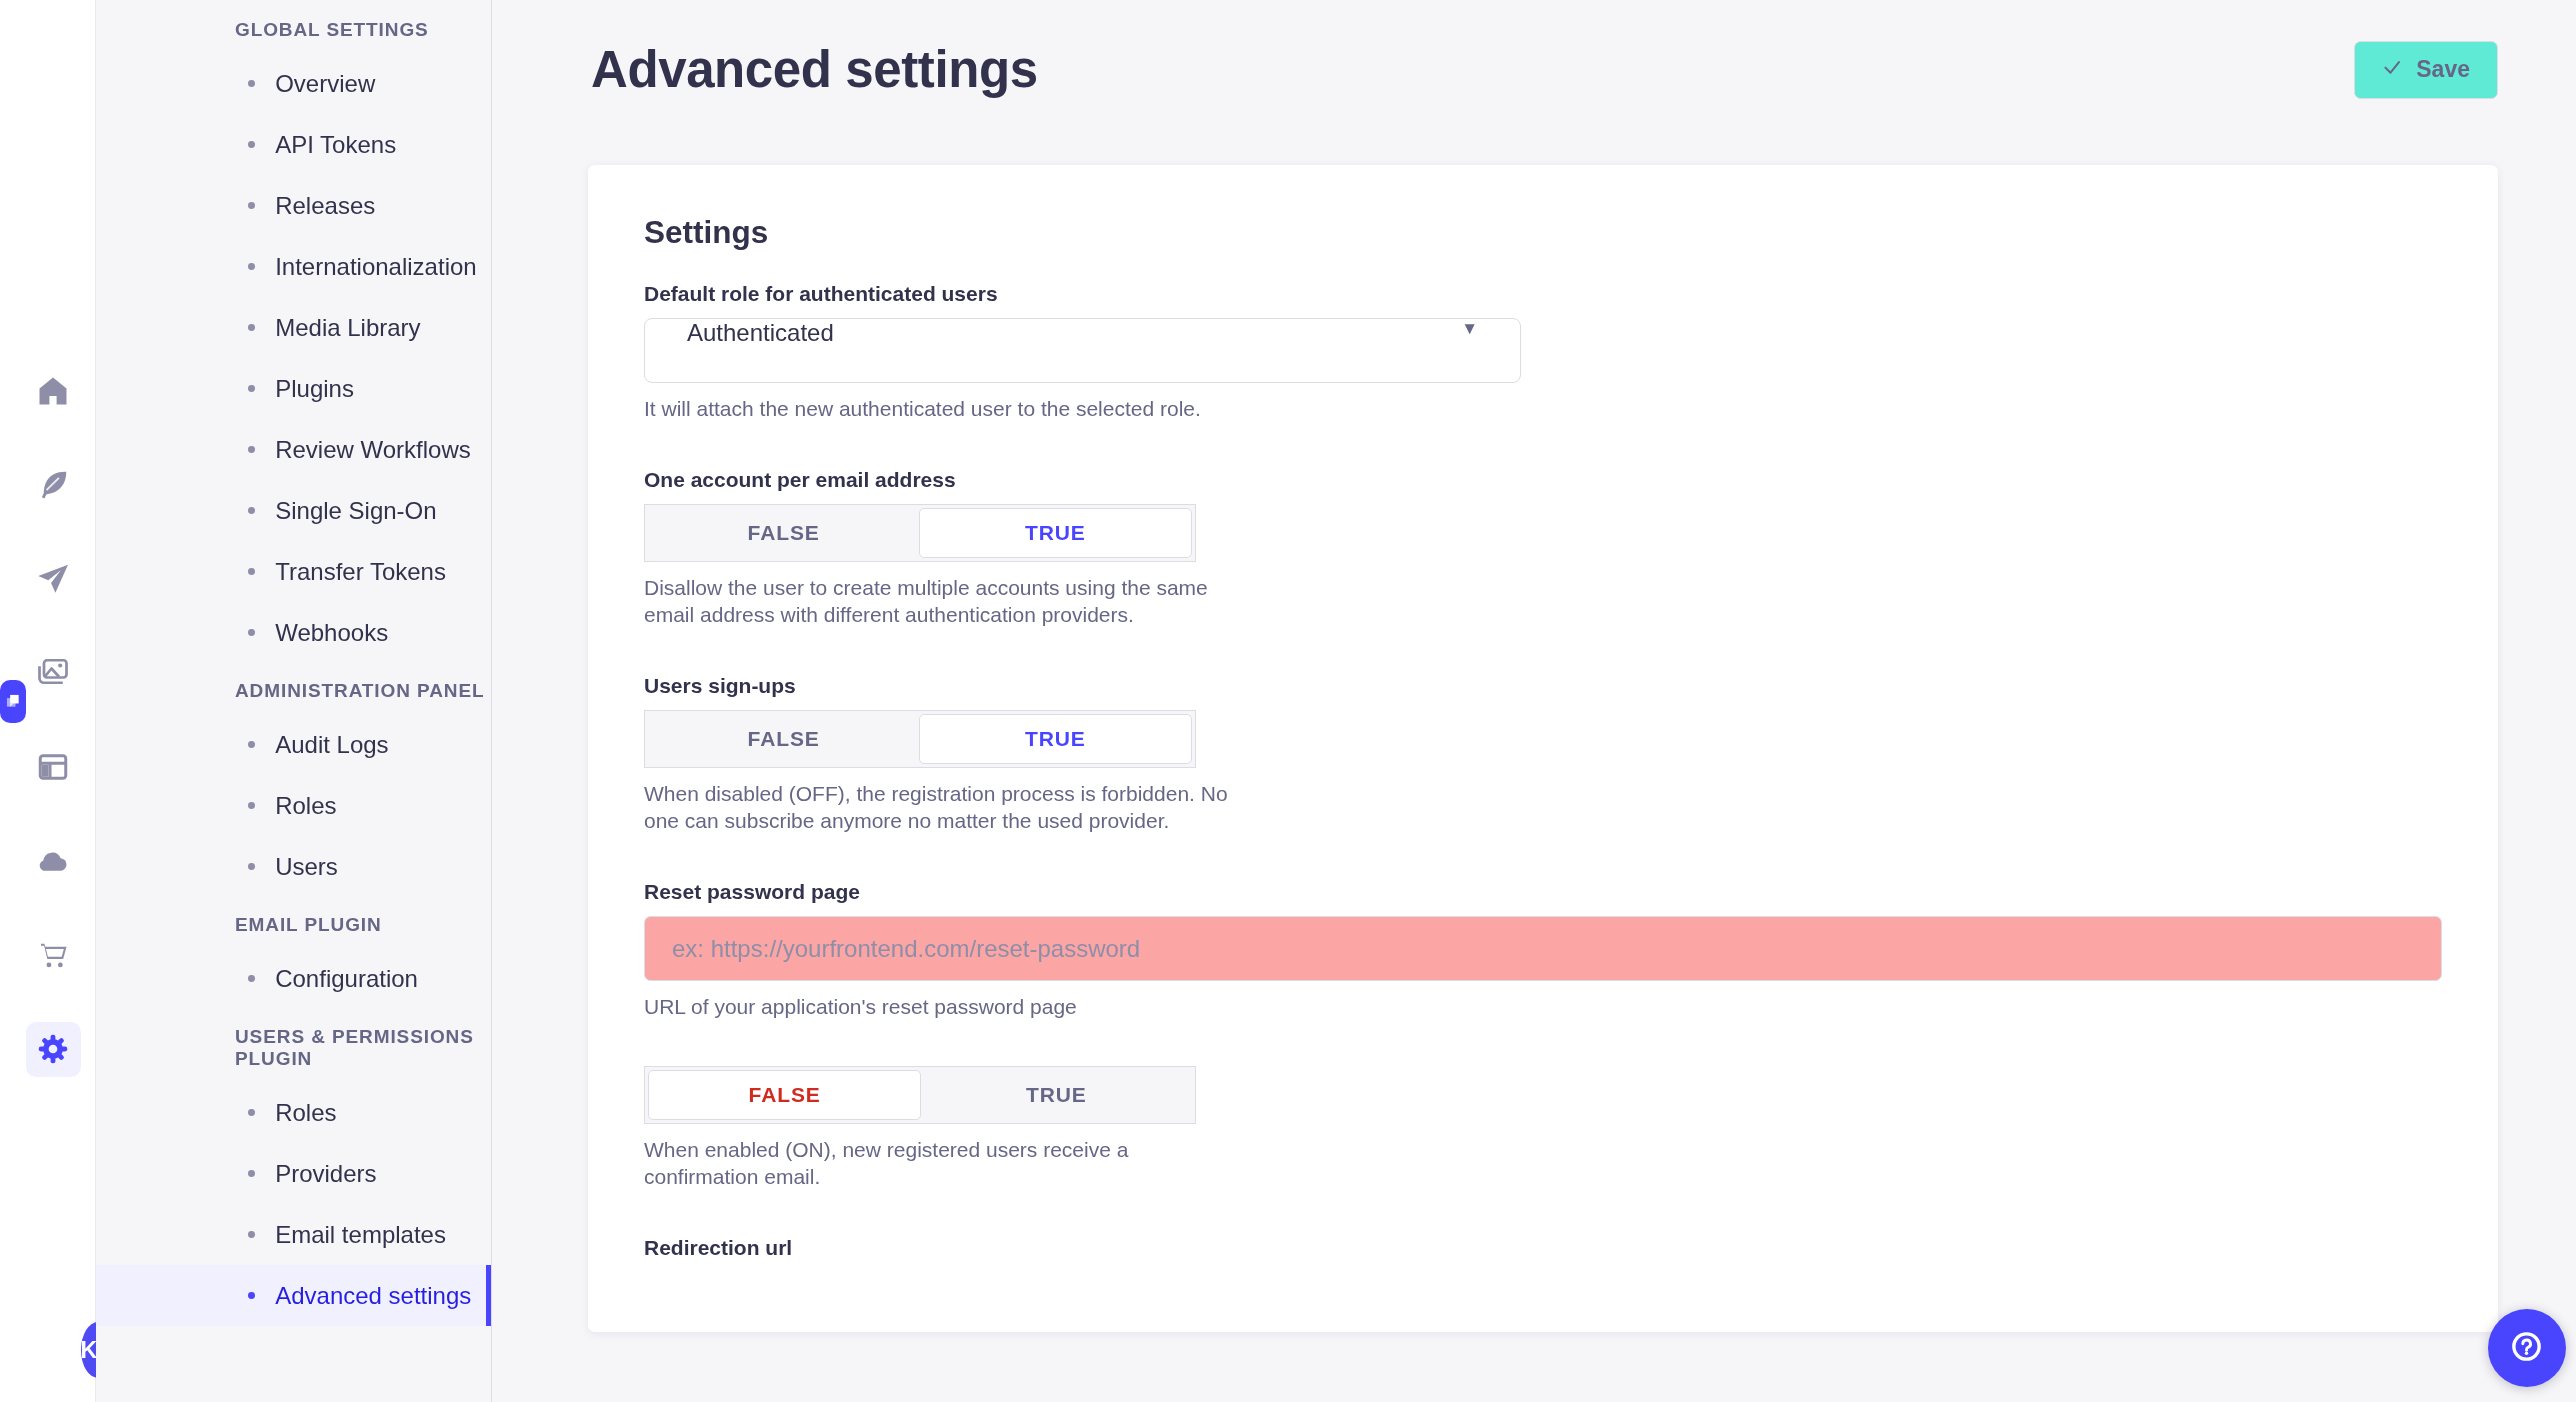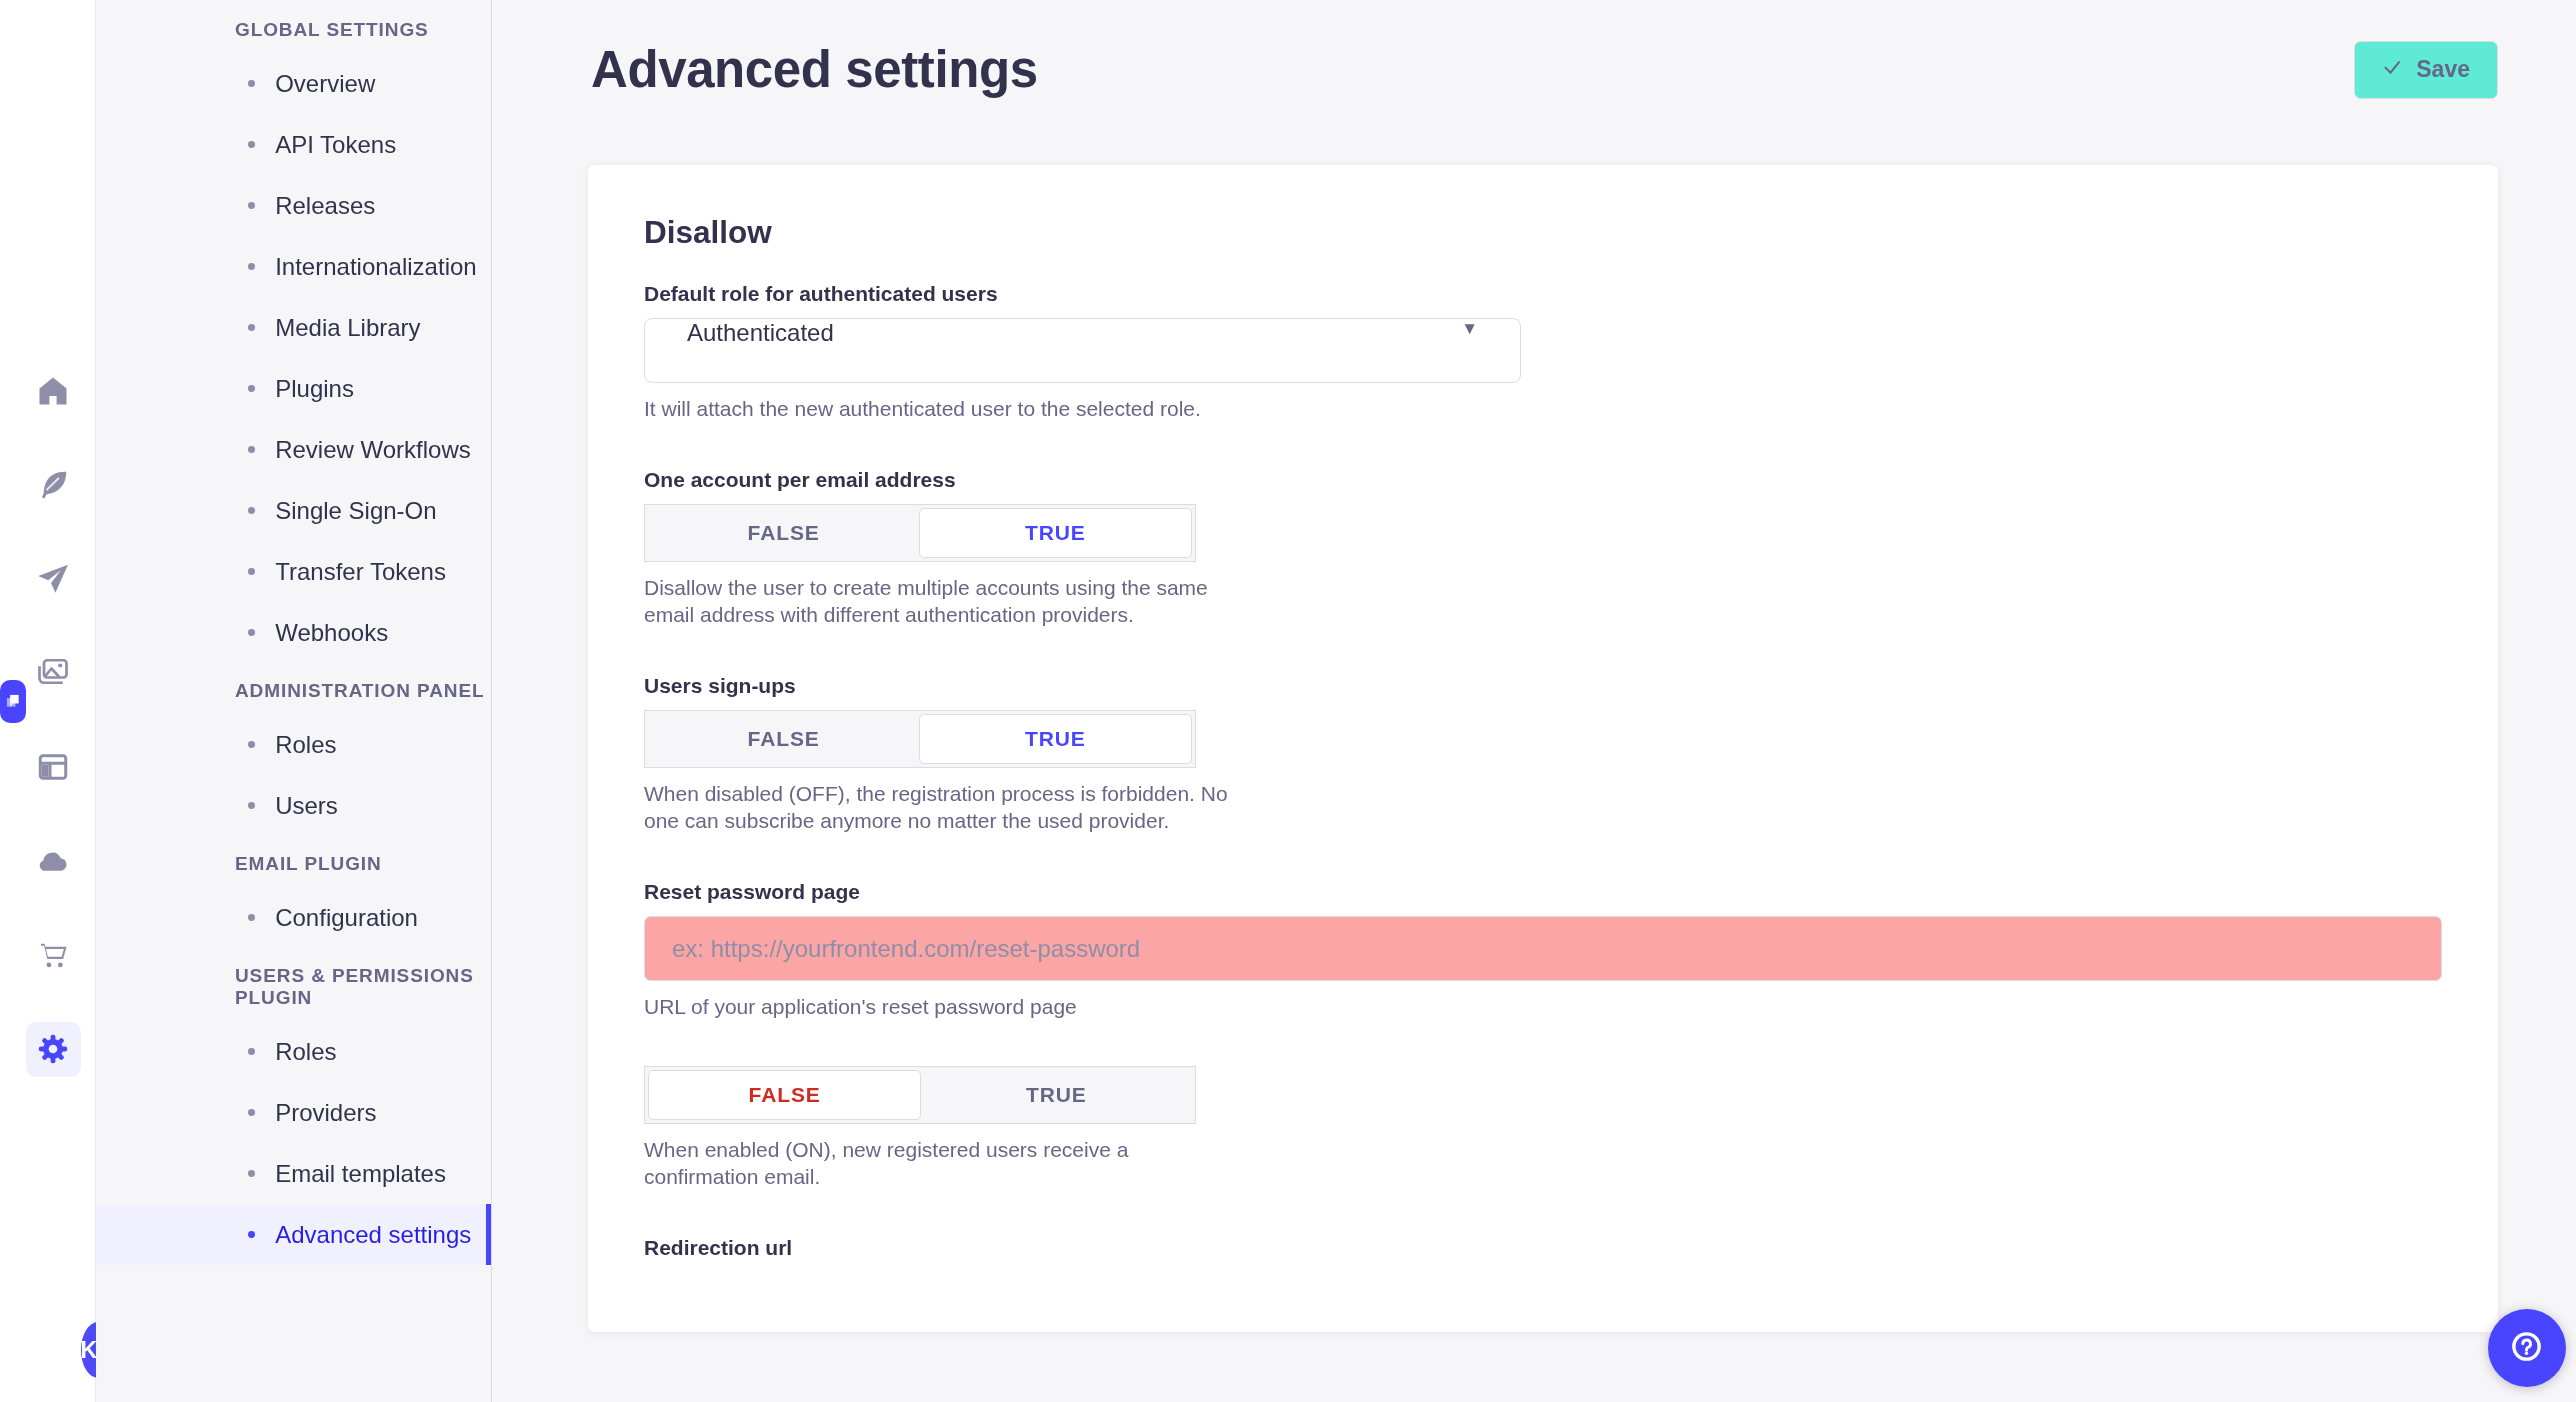--- a/index.html
+++ b/index.html
@@ -246,20 +246,24 @@
           <span>Webhooks</span>
         </li>
     </ul>
   </div>
 
   <div class="nav-section">
     <div class="nav-section-header">ADMINISTRATION PANEL</div>
     <ul>
       <li class="nav-item">
           <span class="dot"></span>
+          <span>Audit Logs</span>
+        </li>
+      <li class="nav-item">
+          <span class="dot"></span>
           <span>Roles</span>
         </li>
       <li class="nav-item">
           <span class="dot"></span>
           <span>Users</span>
         </li>
     </ul>
   </div>
 
   <div class="nav-section">
@@ -303,21 +307,21 @@
       <span>
         <svg viewBox="0 0 24 24" fill="none" stroke="#666687" stroke-width="2.4" stroke-linecap="round" stroke-linejoin="round">
             <path d="M4 12.5 10 18.5 20 6"></path>
           </svg>
       </span>
       <span>Save</span>
     </button>
   </div>
 
   <section class="card">
-    <h2 class="card-heading">Disallow</h2>
+    <h2 class="card-heading">Settings</h2>
 
     <div class="field">
       <div class="field-label">Default role for authenticated users</div>
       <div class="select-box">
         <span class="select-value">Authenticated</span>
         <span class="select-caret">▼</span>
       </div>
       <div class="field-hint">It will attach the new authenticated user to the selected role.</div>
     </div>
 

